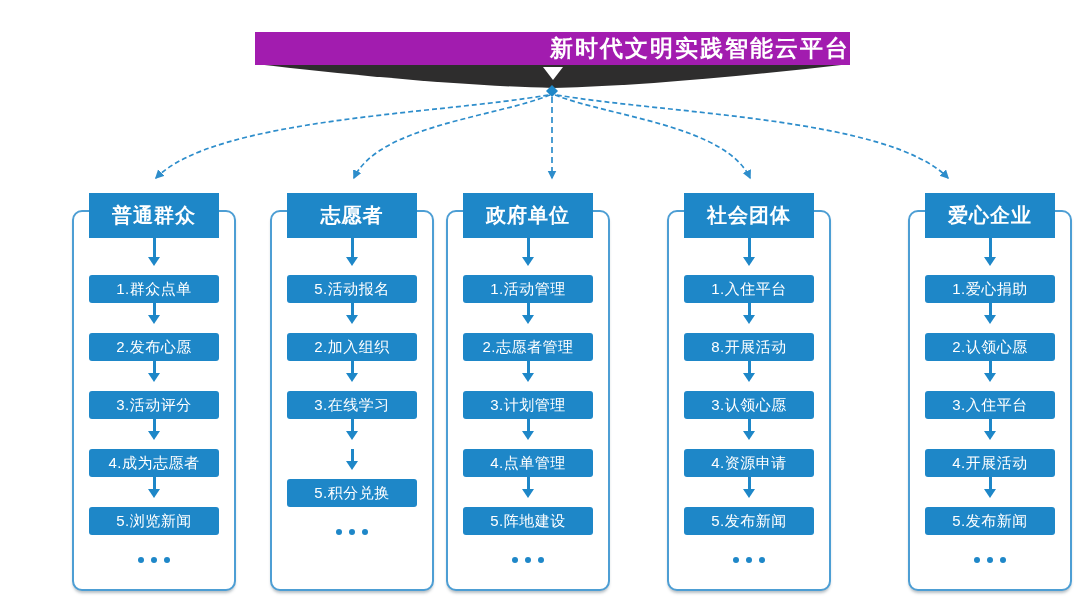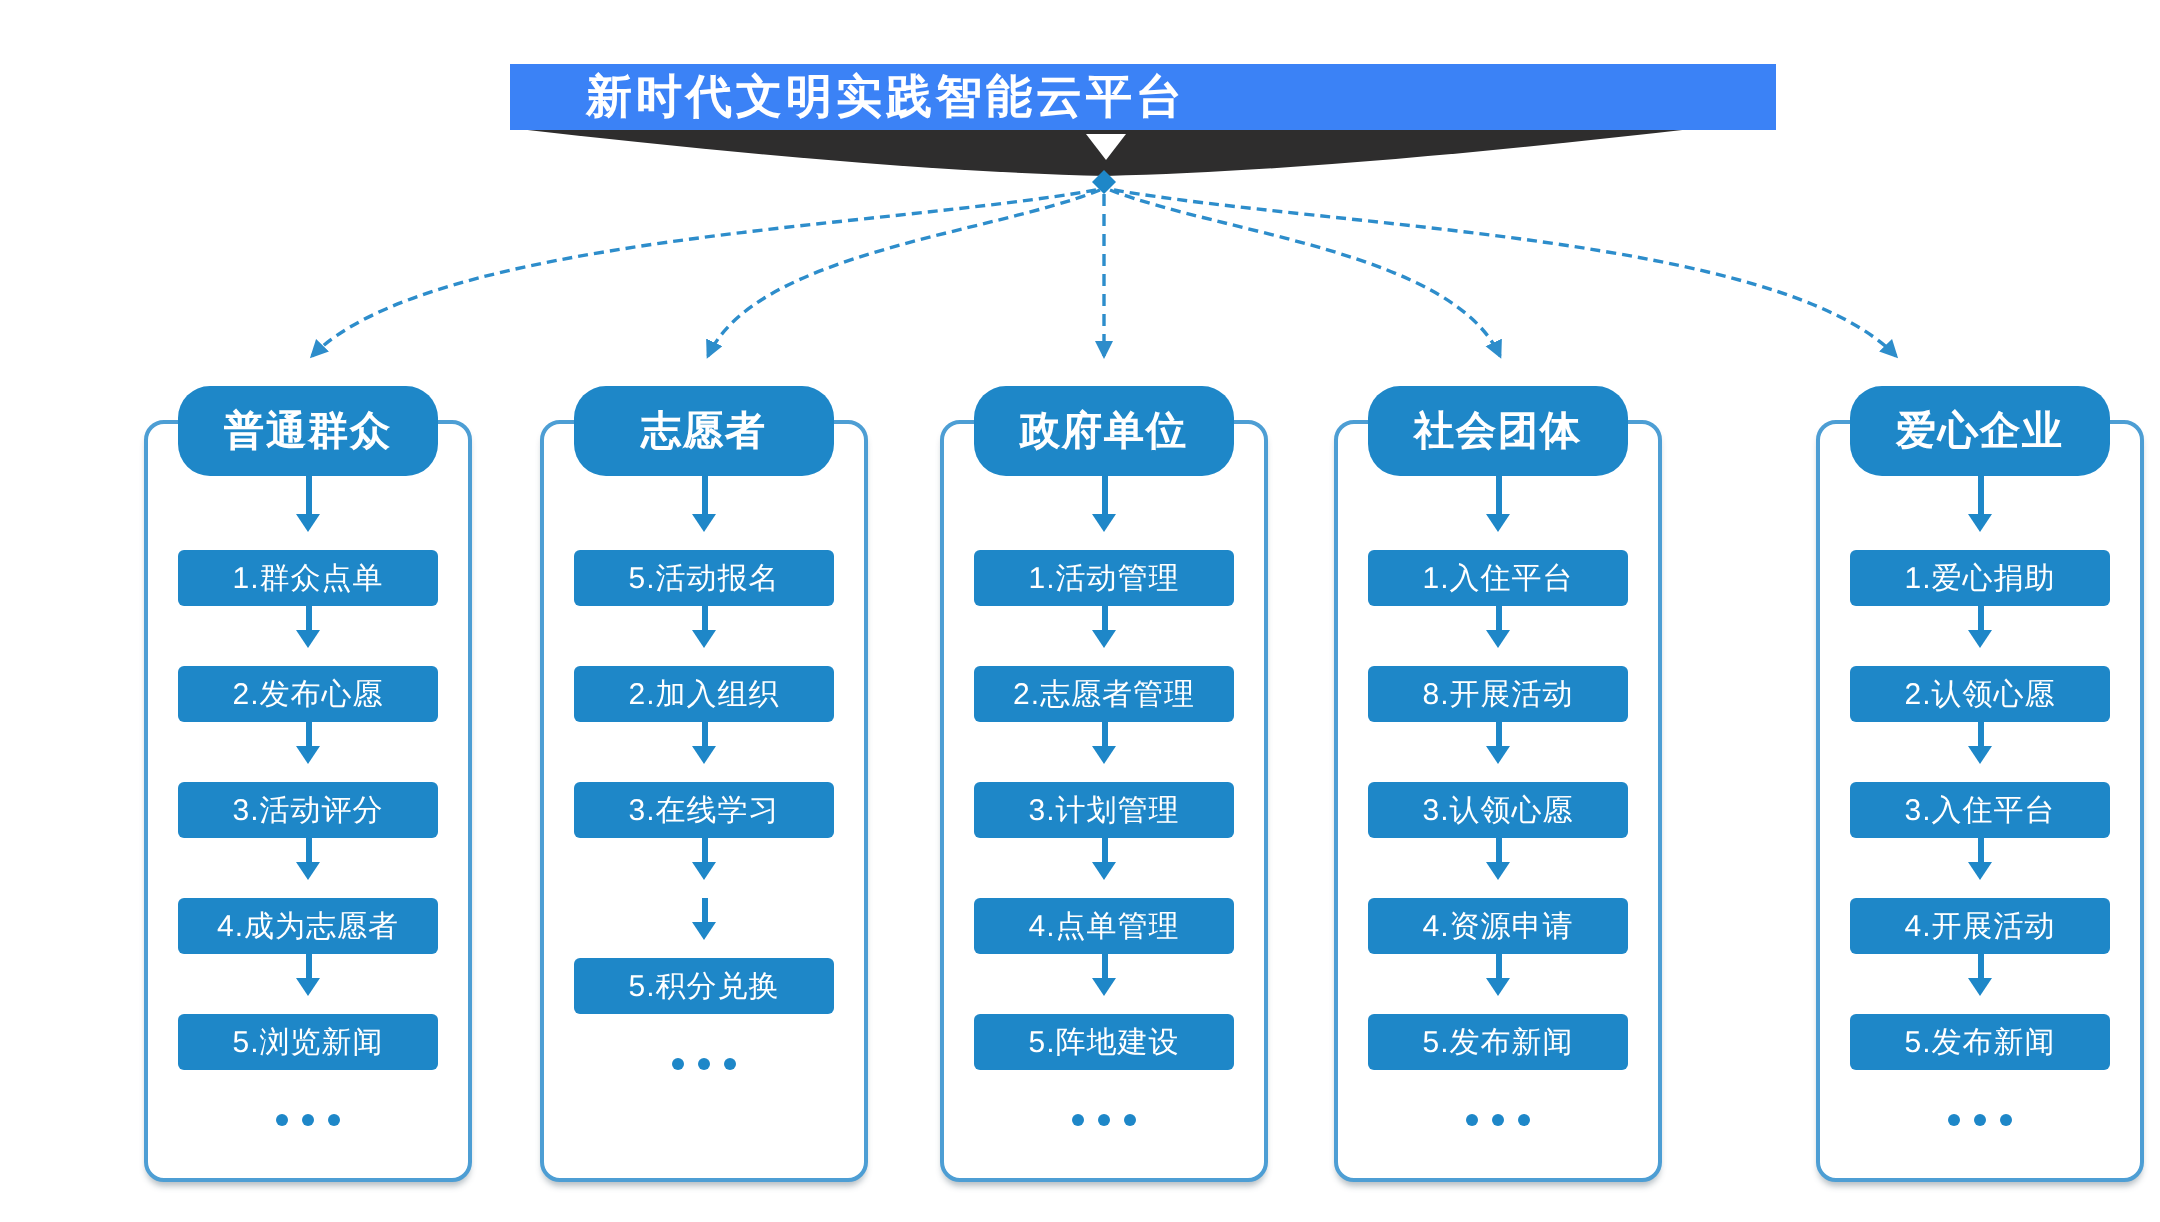--- a/index.html
+++ b/index.html
@@ -4,38 +4,38 @@
 <style>
   html,body{margin:0;padding:0;}
   body{
     width:1080px;height:611px;position:relative;background:#ffffff;overflow:hidden;
     font-family:"Liberation Sans","DejaVu Sans",sans-serif;
   }
   .canvas{position:absolute;inset:0;}
   
   .banner{
     position:absolute;left:255px;top:32px;width:595px;height:33px;
-    background:#3b82f6;color:#ffffff;display:flex;align-items:center;justify-content:flex-start;
-    font-size:23px;font-weight:bold;letter-spacing:2px;z-index:3;padding-left:38px;
+    background:#a21caf;color:#ffffff;display:flex;align-items:center;justify-content:flex-end;
+    font-size:23px;font-weight:bold;letter-spacing:2px;z-index:3;
   }
   .top-art{position:absolute;left:0;top:0;width:1080px;height:200px;z-index:2;}
   
   .column{
     position:absolute;top:183px;width:164px;height:408px;
     display:flex;flex-direction:column;align-items:center;padding-top:10px;box-sizing:border-box;
   }
   .col-frame{
     position:absolute;top:27px;left:0;right:0;bottom:0;
     border:2px solid #4d9ed4;border-radius:10px;background:#ffffff;
     box-shadow:0 3px 3px -1px rgba(90,110,125,0.45);
     z-index:0;
   }
   .col-header{
     position:relative;z-index:2;width:130px;height:45px;flex:0 0 45px;
-    background:#1e87c8;border-radius:16px;color:#ffffff;
+    background:#1e87c8;border-radius:0;color:#ffffff;
     display:flex;align-items:center;justify-content:center;
     font-size:20px;font-weight:bold;letter-spacing:1px;
   }
   .item{
     position:relative;z-index:1;width:130px;height:28px;flex:0 0 28px;
     background:#1e87c8;border-radius:3px;color:#ffffff;
     display:flex;align-items:center;justify-content:center;
     font-size:15px;letter-spacing:0.5px;white-space:nowrap;
   }
   .v-arrow{
@@ -146,21 +146,21 @@
         <span class="head"></span>
       </div>
     <div class="item">5.积分兑换</div>
     <div class="dots">
         <i></i>
         <i></i>
         <i></i>
       </div>
   </div>
 
-  <div class="column" style="left:470px">
+  <div class="column" style="left:446px">
     <div class="col-frame"></div>
     <div class="col-header">政府单位</div>
     <div class="v-arrow big">
         <span class="line"></span>
         <span class="head"></span>
       </div>
     <div class="item">1.活动管理</div>
     <div class="v-arrow small">
         <span class="line"></span>
         <span class="head"></span>

